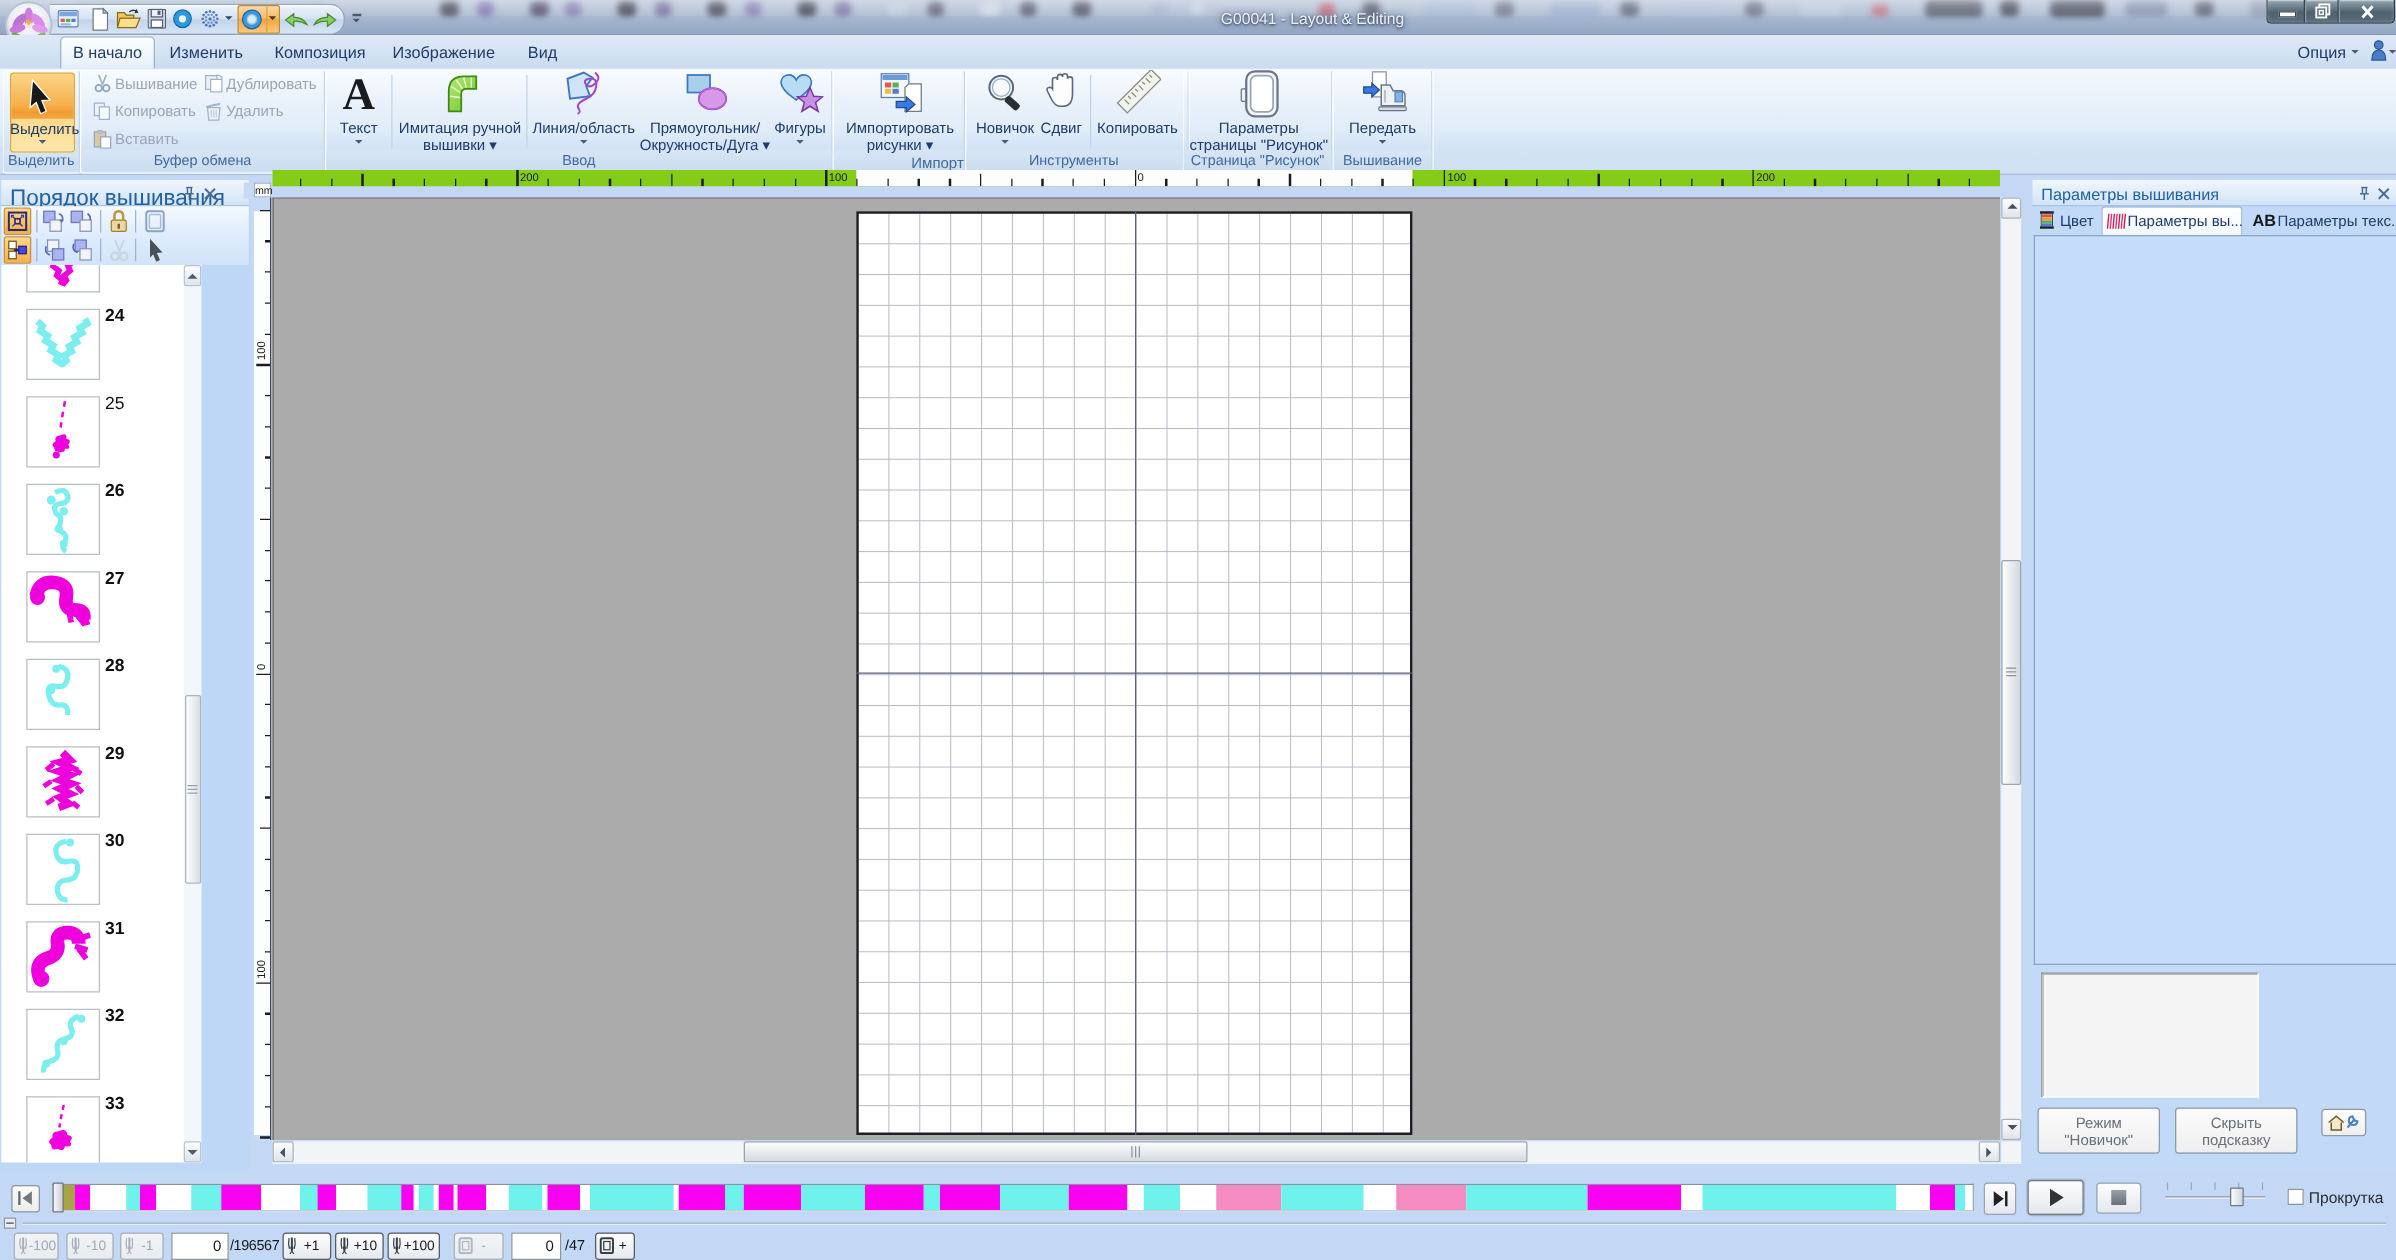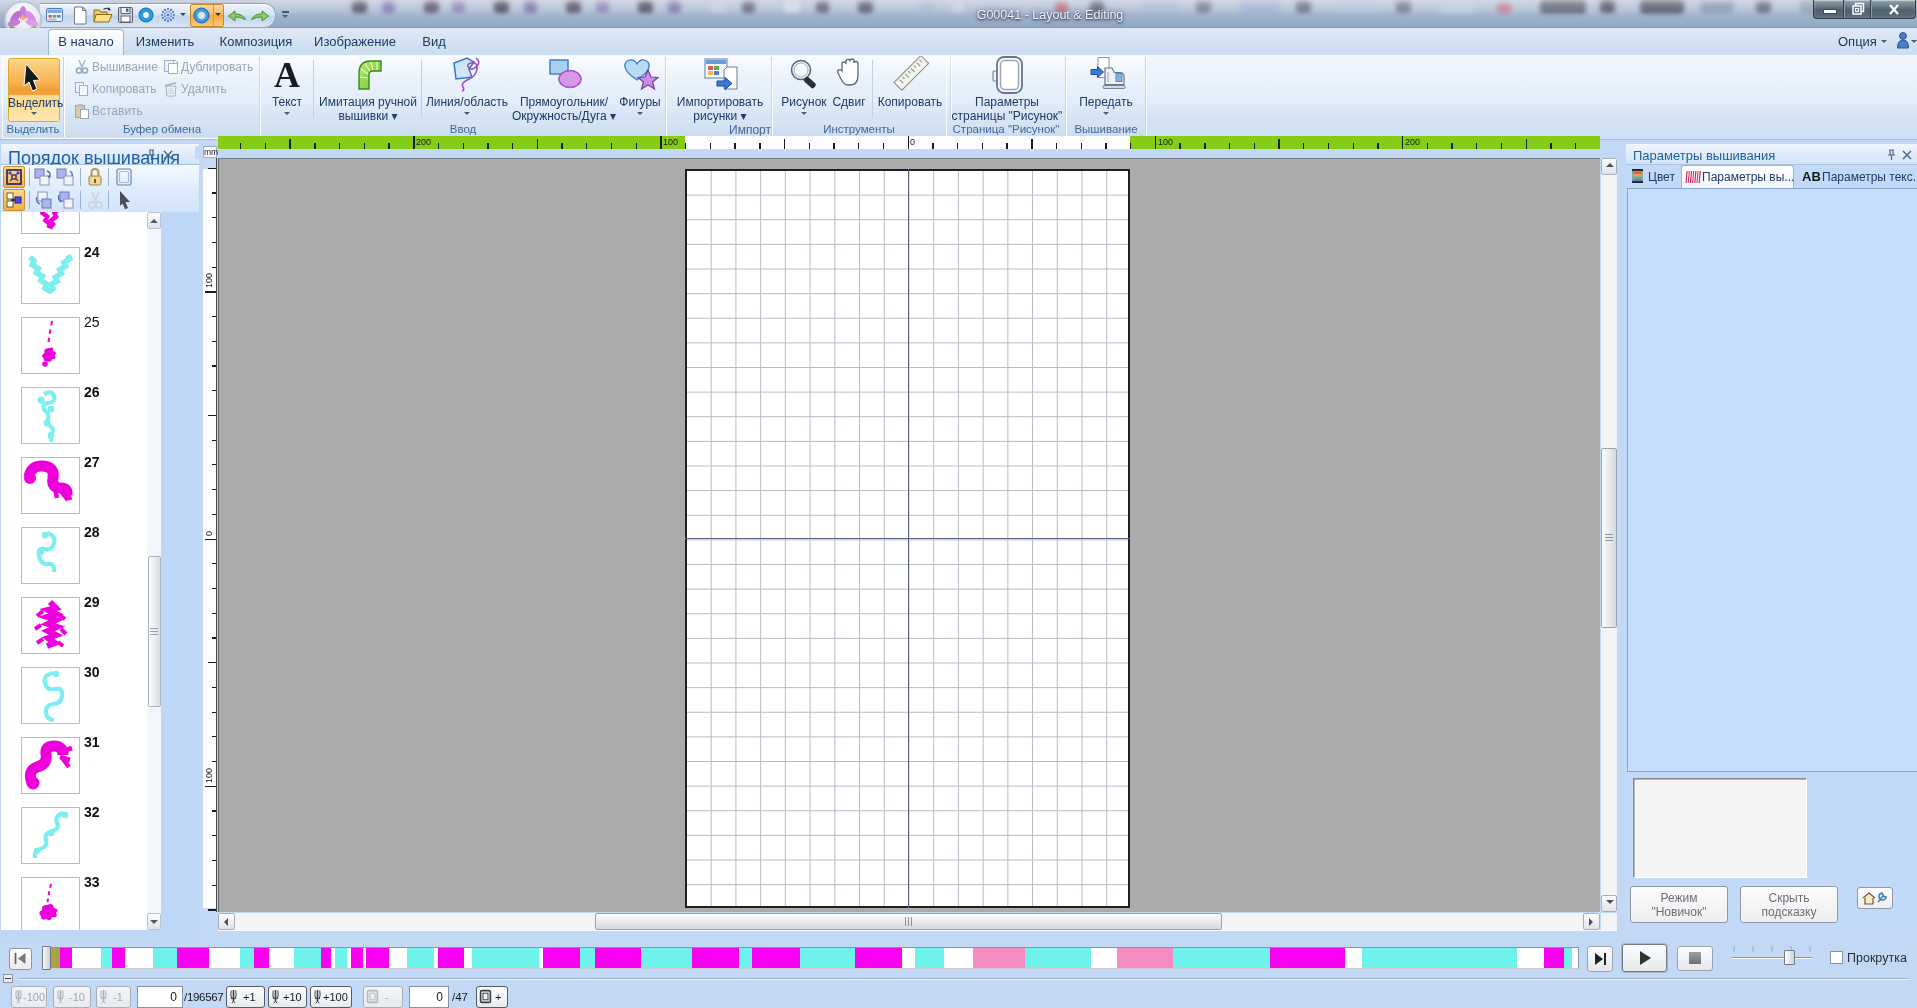--- a/index.html
+++ b/index.html
@@ -309,21 +309,21 @@
   </div>
 <div class="tx" style="left:630px;top:95px;width:180px;text-align:center;font-size:12px;color:#1e3b69">Импортировать</div>
 <div class="tx" style="left:630px;top:109px;width:180px;text-align:center;font-size:12px;color:#1e3b69">рисунки ▾</div>
 <div class="abs" style="left:787px;top:57px;width:34px;height:34px">
     <svg width="34" height="34" viewBox="0 0 34 34">
       <circle cx="14" cy="13" r="9.5" fill="#eaf2fa" stroke="#5a6a7c" stroke-width="1.6"></circle>
       <circle cx="14" cy="13" r="7" fill="#f6fafd" stroke="#9ab0c4"></circle>
       <rect x="20" y="19" width="13" height="6" rx="2" transform="rotate(42 20 19)" fill="#2a2e36"></rect>
     </svg>
   </div>
-<div class="tx" style="left:714px;top:95px;width:180px;text-align:center;font-size:12px;color:#1e3b69">Рисунок</div>
+<div class="tx" style="left:714px;top:95px;width:180px;text-align:center;font-size:12px;color:#1e3b69">Новичок</div>
 <div class="abs" style="left:801px;top:112px;width:0;height:0;border:3.5px solid transparent;border-top-color:#4a5c74"></div>
 <div class="abs" style="left:832px;top:57px;width:34px;height:34px">
     <svg width="34" height="34" viewBox="0 0 34 34">
       <path d="M10 14 L10 7 Q10 5 12 5 Q14 5 14 7 L14 4.5 Q14 2.5 16 2.5 Q18 2.5 18 4.5 L18 4 Q18 2 20 2 Q22 2 22 4 L22 6 Q22 4.5 24 4.5 Q26 4.5 26 6.5 L26 18 Q26 28 18 28 L16 28 Q12 28 9 22 L6 16 Q5 13.5 7 13 Q9 12.5 10 14 Z" fill="#fdfdfd" stroke="#5a6a7c" stroke-width="1.3"></path>
     </svg>
   </div>
 <div class="tx" style="left:759px;top:95px;width:180px;text-align:center;font-size:12px;color:#1e3b69">Сдвиг</div>
 <div class="abs" style="left:872px;top:60px;width:1px;height:58px;background:#c2d2e4"></div>
 <div class="abs" style="left:893px;top:56px;width:34px;height:34px">
     <svg width="36" height="36" viewBox="0 0 36 36">

